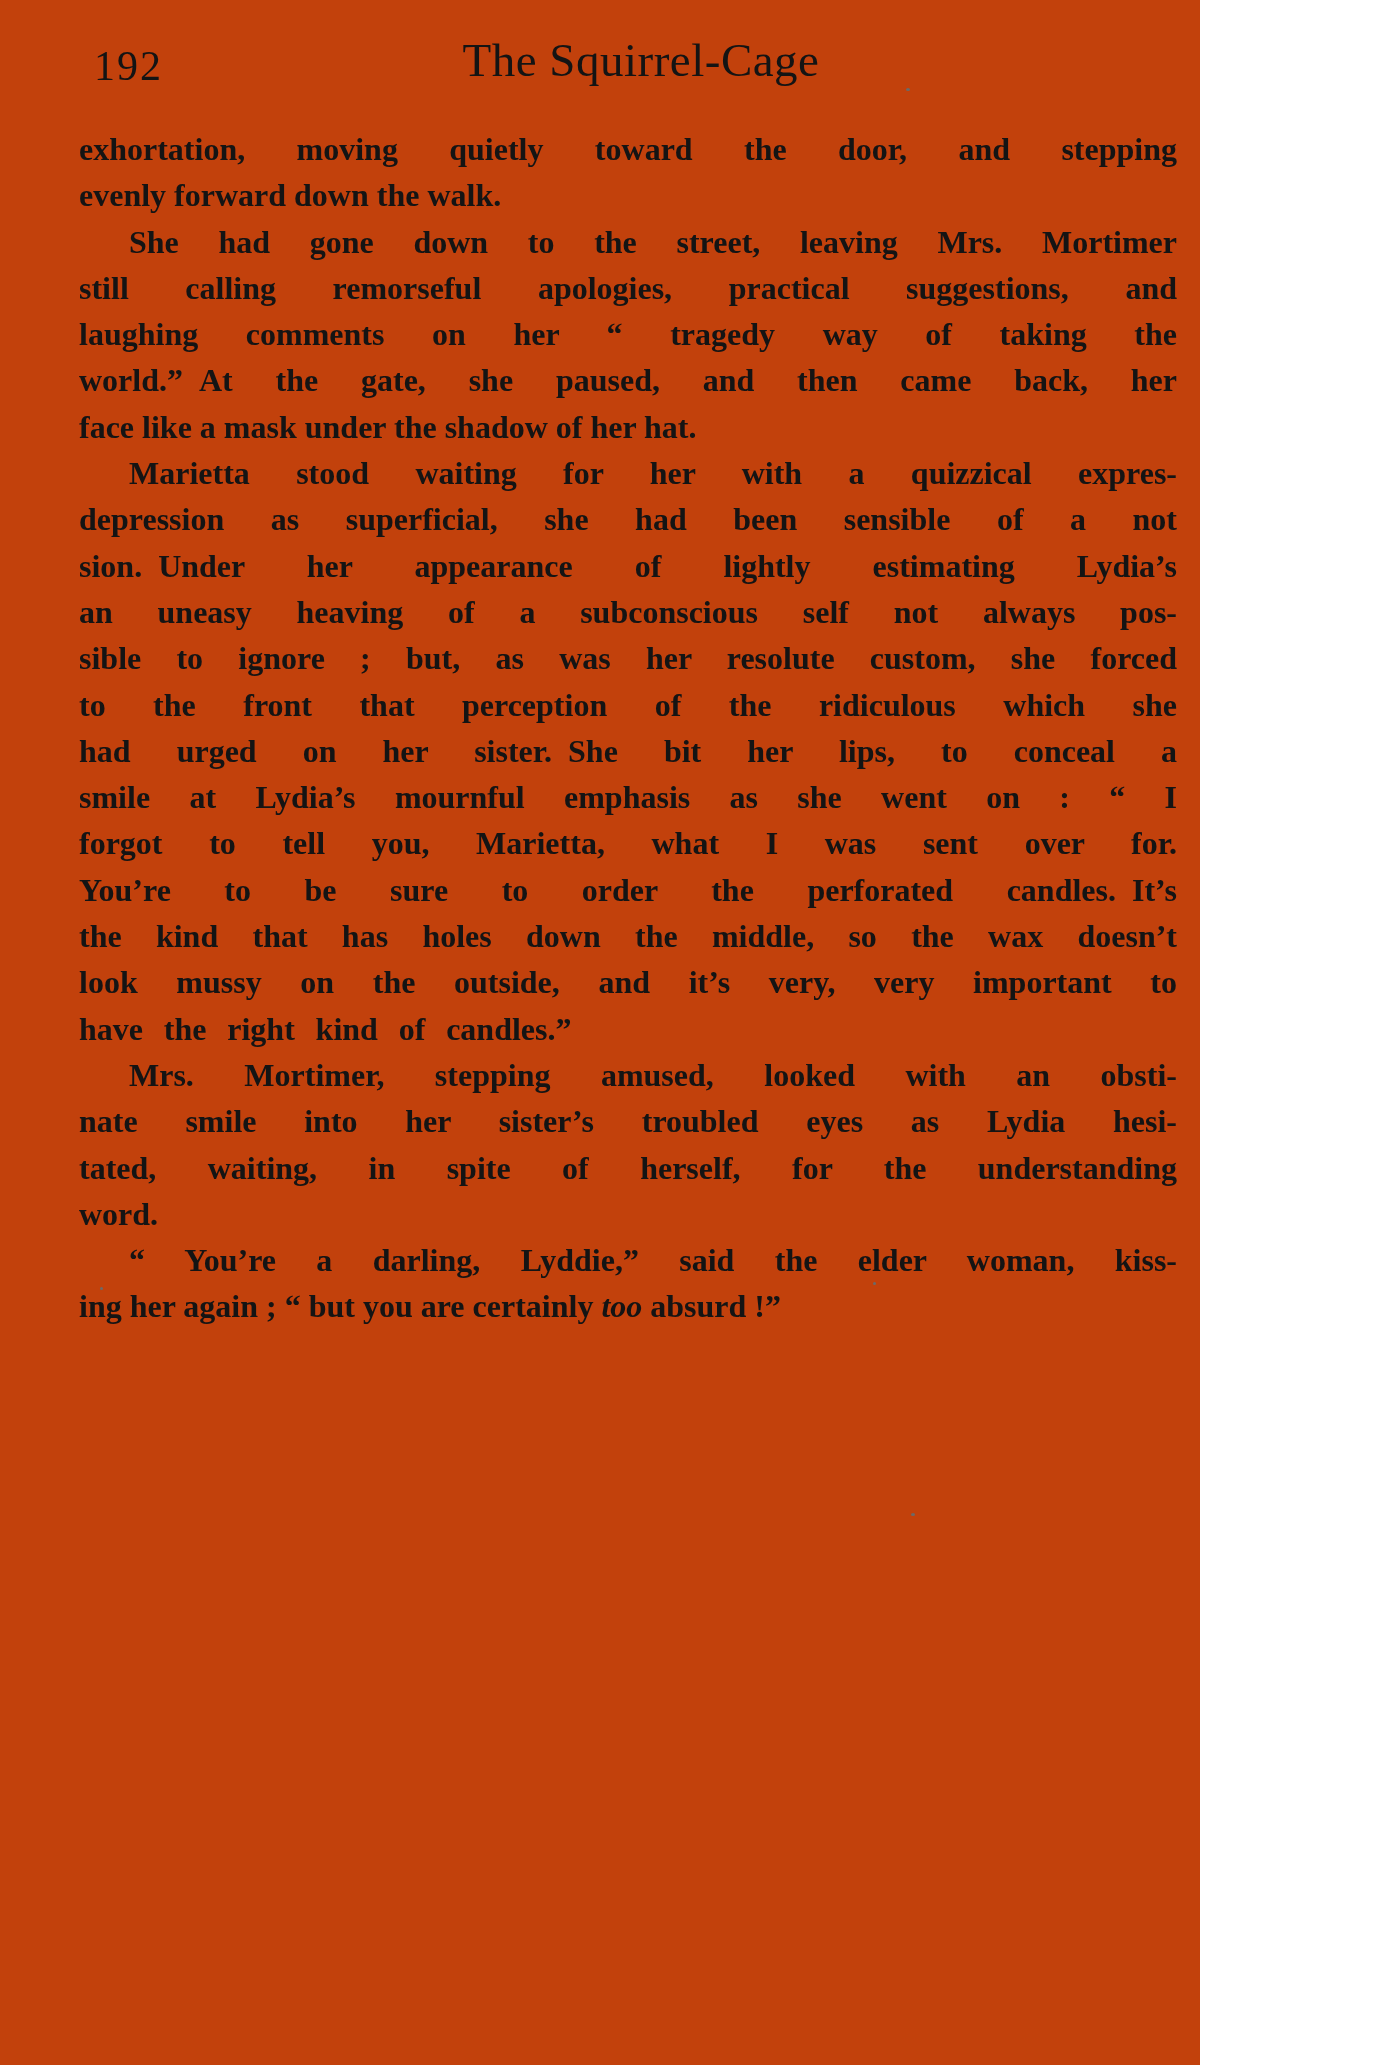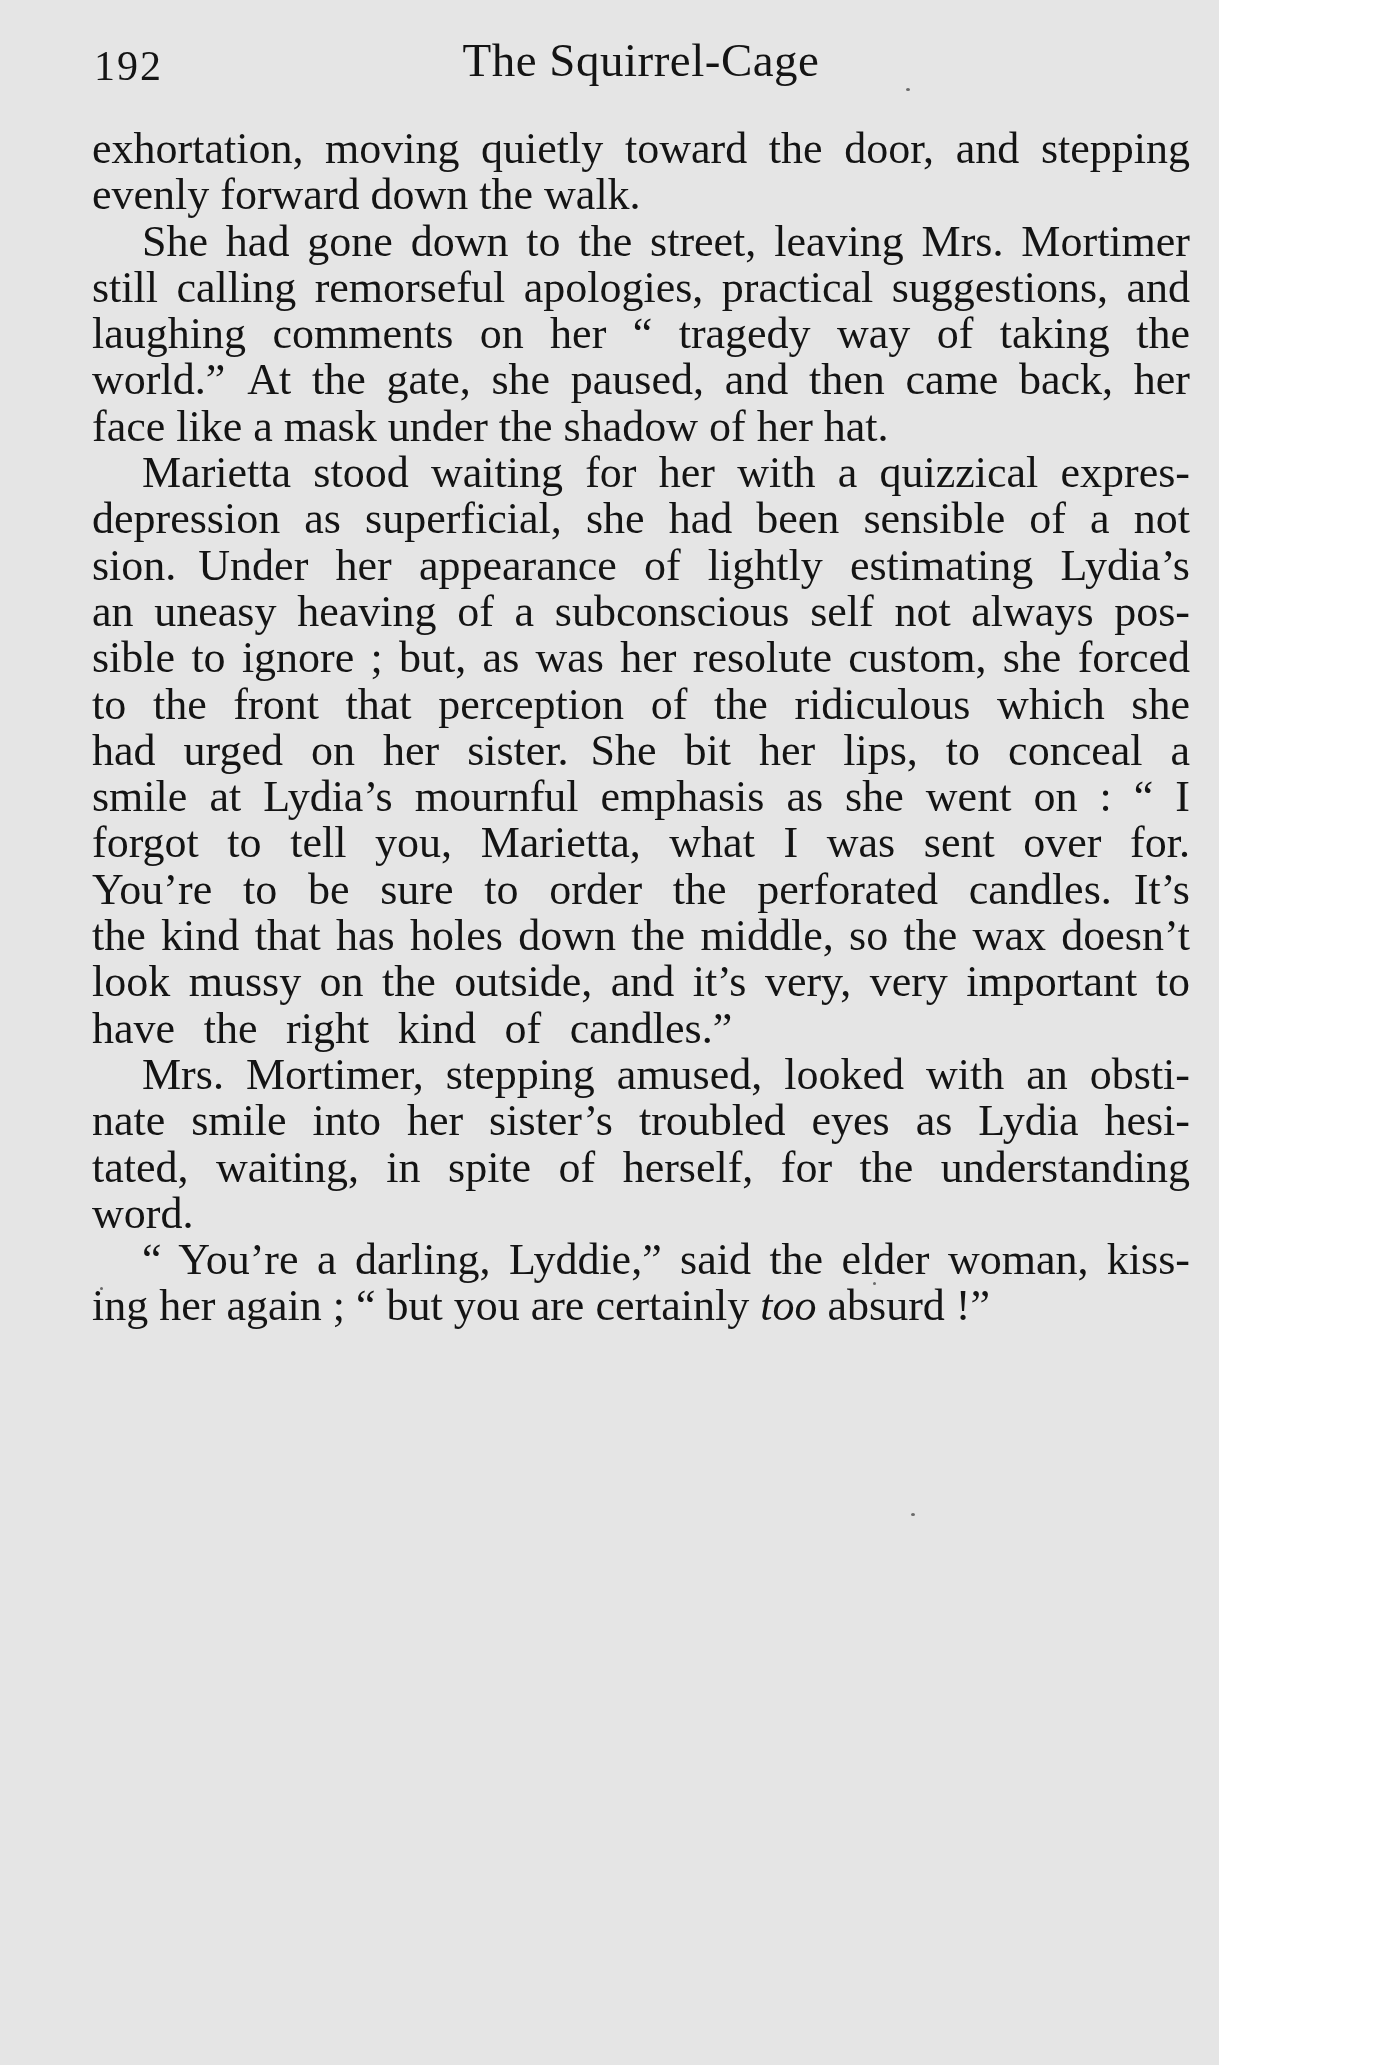--- a/index.html
+++ b/index.html
@@ -4,49 +4,49 @@
 <style>
   html, body {
     margin: 0;
     padding: 0;
     background: #ffffff;
   }
   .page {
     position: relative;
     width: 1200px;
     height: 2065px;
-    background: #e5e5e5;
+    background: #c2410c;
     font-family: "Liberation Serif", "DejaVu Serif", serif;
     color: #141414;
     overflow: hidden;
-    padding-left: 19px;
   }
   .page-number {
     position: absolute;
     left: 94px;
     top: 42px;
     font-size: 42px;
     letter-spacing: 2px;
   }
   .page-title {
     position: absolute;
     left: 92px;
     width: 1098px;
     top: 33px;
     text-align: center;
     font-size: 47px;
     letter-spacing: 0.5px;
   }
   .page-body {
     position: absolute;
-    left: 92px;
+    left: 79px;
     top: 126px;
     width: 1098px;
-    font-size: 44px;
+    font-size: 32px;
     line-height: 46.3px;
+    font-weight: bold;
   }
   .line {
     text-align: justify;
     text-align-last: justify;
   }
   .line.last {
     text-align-last: left;
   }
   .line.indent {
     text-indent: 50px;

